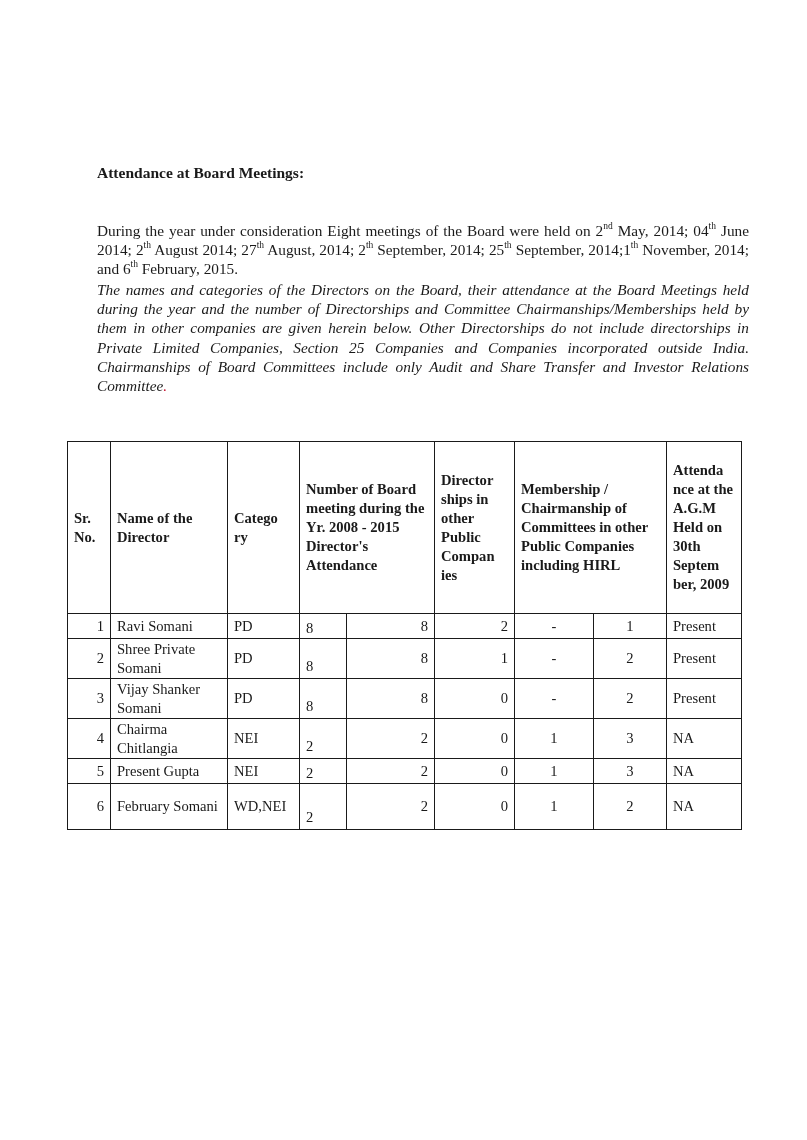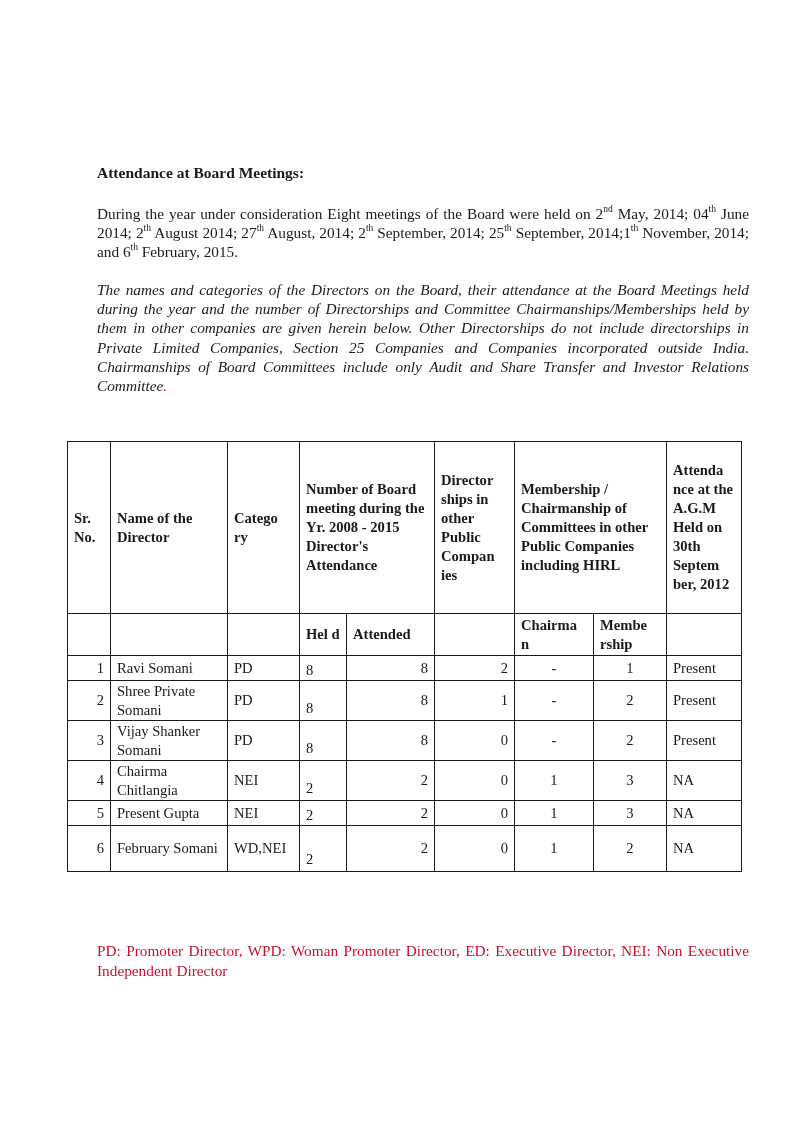--- a/index.html
+++ b/index.html
@@ -4,21 +4,21 @@
 <style>
   html, body { margin: 0; padding: 0; background: #ffffff; }
   body { width: 807px; height: 1140px; position: relative; overflow: hidden;
          font-family: "Liberation Serif", "DejaVu Serif", serif; color: #1a1a1a; }
   .page { position: absolute; left: 0; top: 0; width: 763px; height: 1140px; }
   .heading { position: absolute; left: 97px; top: 164px; font-weight: bold;
              font-size: 15.5px; letter-spacing: 0; }
   .para { position: absolute; left: 97px; width: 652px; font-size: 15.3px;
           line-height: 19.2px; text-align: justify; }
   .para sup { font-size: 9.5px; line-height: 0; position: relative; top: -1px; }
-  .p1 { top: 204px; }
+  .p1 { top: 221px; }
   .p2 { top: 280px; font-style: italic; }
   .red { color: #c8102e; }
 
   table.board { position: absolute; left: 67px; top: 441px; border-collapse: collapse;
                 font-size: 14.6px; table-layout: fixed; }
   table.board td { border: 1.5px solid #1a1a1a; padding: 0 6px; vertical-align: middle;
                    line-height: 19px; }
   table.board .hd td { font-weight: bold; }
   .c1 { width: 43px; } .c2 { width: 117px; } .c3 { width: 72px; }
   .c4 { width: 47px; } .c5 { width: 88px; } .c6 { width: 80px; }
@@ -56,32 +56,21 @@
         <col class="c9">
     </colgroup>
     <tbody>
         <tr class="hd" style="height:172px">
       <td>Sr. No.</td>
       <td>Name of the Director</td>
       <td>Catego ry</td>
       <td colspan="2">Number of Board meeting during the Yr. 2008 - 2015 Director's Attendance</td>
       <td>Director ships in other Public Compan ies</td>
       <td colspan="2">Membership / Chairmanship of Committees in other Public Companies including HIRL</td>
-      <td>Attenda nce at the A.G.M Held on 30th Septem ber, 2012</td>
-    </tr>
-    <tr class="hd" style="height:42px">
-      <td></td>
-      <td></td>
-      <td></td>
-      <td>Hel d</td>
-      <td>Attended</td>
-      <td></td>
-      <td>Chairma n</td>
-      <td>Membe rship</td>
-      <td></td>
+      <td>Attenda nce at the A.G.M Held on 30th Septem ber, 2009</td>
     </tr>
     </tbody>
       <tbody id="rows">
         <tr class="row-main" style="height: 25px;">
           <td class="tr">1</td>
           <td class="tl">Ravi Somani</td>
           <td class="tl">PD</td>
           <td class="tl" style="padding-top: 4px;">8</td>
           <td class="tr">8</td>
           <td class="tr">2</td>
@@ -140,14 +129,13 @@
           <td class="tl bottomv" style="padding-bottom: 2px;">2</td>
           <td class="tr">2</td>
           <td class="tr">0</td>
           <td class="tc">1</td>
           <td class="tc">2</td>
           <td class="tl">NA</td>
         </tr>
       </tbody>
   </table>
 
-  <div class="legend">PD: Promoter Director, WPD: Woman Promoter Director, ED: Executive Director, NEI: Non Executive Independent Director</div>
 </div>
 
 </body></html>

